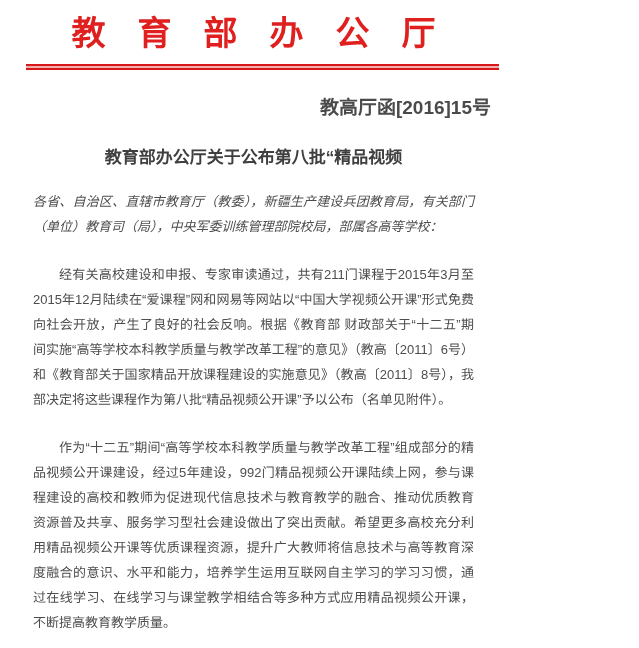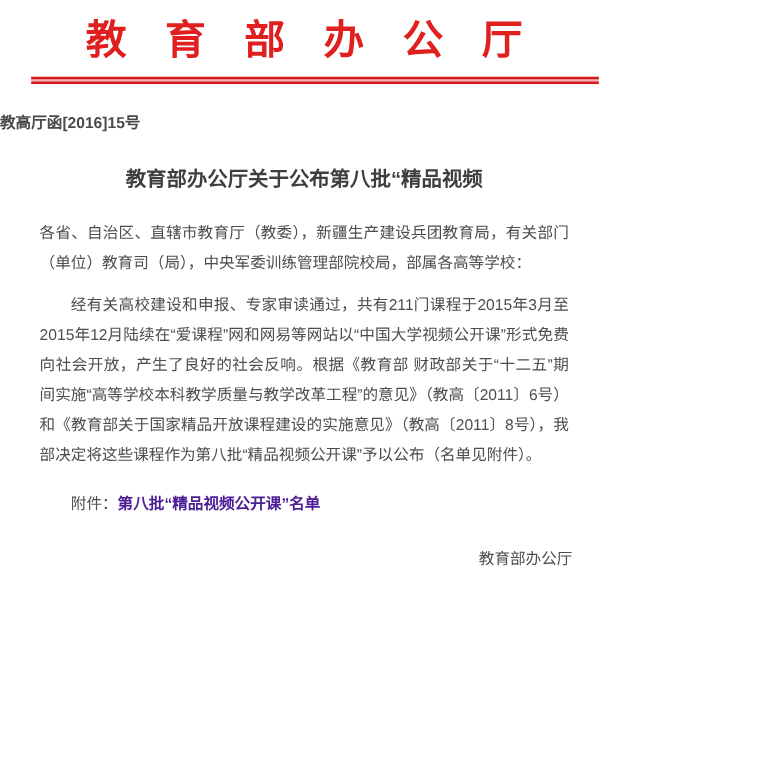--- a/index.html
+++ b/index.html
@@ -33,46 +33,46 @@
     margin: 9px 8px 0 26px;
     height: 6px;
     border-top: 2px solid #d71718;
     border-bottom: 2px solid #d71718;
     background: #eeb0b0;
   }
   
   .doc-number {
     margin-top: 22px;
     padding-right: 16px;
-    text-align: left;
-    font-size: 13px;
+    text-align: right;
+    font-size: 19px;
     font-weight: bold;
     color: #4a4a4a;
   }
   
   .notice-title {
     margin-top: 26px;
     text-align: center;
     font-size: 17px;
     font-weight: bold;
     color: #3f3f3f;
     line-height: 26px;
   }
   
   .content {
     margin: 18px 33px 0 33px;
     font-size: 13px;
     line-height: 25px;
     color: #4d4d4d;
     text-align: justify;
   }
-  .content p.salutation { margin-top: 14px; }
+  .content p.salutation { margin-top: 14px; font-style: italic; }
   .content p.indent {
     text-indent: 2em;
-    margin-top: 10px;
+    margin-top: 23px;
   }
   .attachment-line {
     margin-top: 16px;
     text-indent: 2em;
   }
   .attachment-link {
     color: #4c1d95;
     font-weight: bold;
     text-decoration: none;
     cursor: pointer;
@@ -101,20 +101,21 @@
 
   <div class="notice-title">
     <div>教育部办公厅关于公布第八批“精品视频</div>
   </div>
 
   <div class="content">
     <p class="salutation">各省、自治区、直辖市教育厅（教委），新疆生产建设兵团教育局，有关部门（单位）教育司（局），中央军委训练管理部院校局，部属各高等学校：</p>
 
     <p class="indent">经有关高校建设和申报、专家审读通过，共有211门课程于2015年3月至2015年12月陆续在“爱课程”网和网易等网站以“中国大学视频公开课”形式免费向社会开放，产生了良好的社会反响。根据《教育部 财政部关于“十二五”期间实施“高等学校本科教学质量与教学改革工程”的意见》（教高〔2011〕6号）和《教育部关于国家精品开放课程建设的实施意见》（教高〔2011〕8号），我部决定将这些课程作为第八批“精品视频公开课”予以公布（名单见附件）。</p>
 
+    <p class="indent">作为“十二五”期间“高等学校本科教学质量与教学改革工程”组成部分的精品视频公开课建设，经过5年建设，992门精品视频公开课陆续上网，参与课程建设的高校和教师为促进现代信息技术与教育教学的融合、推动优质教育资源普及共享、服务学习型社会建设做出了突出贡献。希望更多高校充分利用精品视频公开课等优质课程资源，提升广大教师将信息技术与高等教育深度融合的意识、水平和能力，培养学生运用互联网自主学习的学习习惯，通过在线学习、在线学习与课堂教学相结合等多种方式应用精品视频公开课，不断提高教育教学质量。</p>
 
     <p class="attachment-line">
       <span>附件：</span><a class="attachment-link">第八批“精品视频公开课”名单</a>
     </p>
   </div>
 
   <div class="footer">
     <div class="signature">教育部办公厅</div>
 
   </div>

